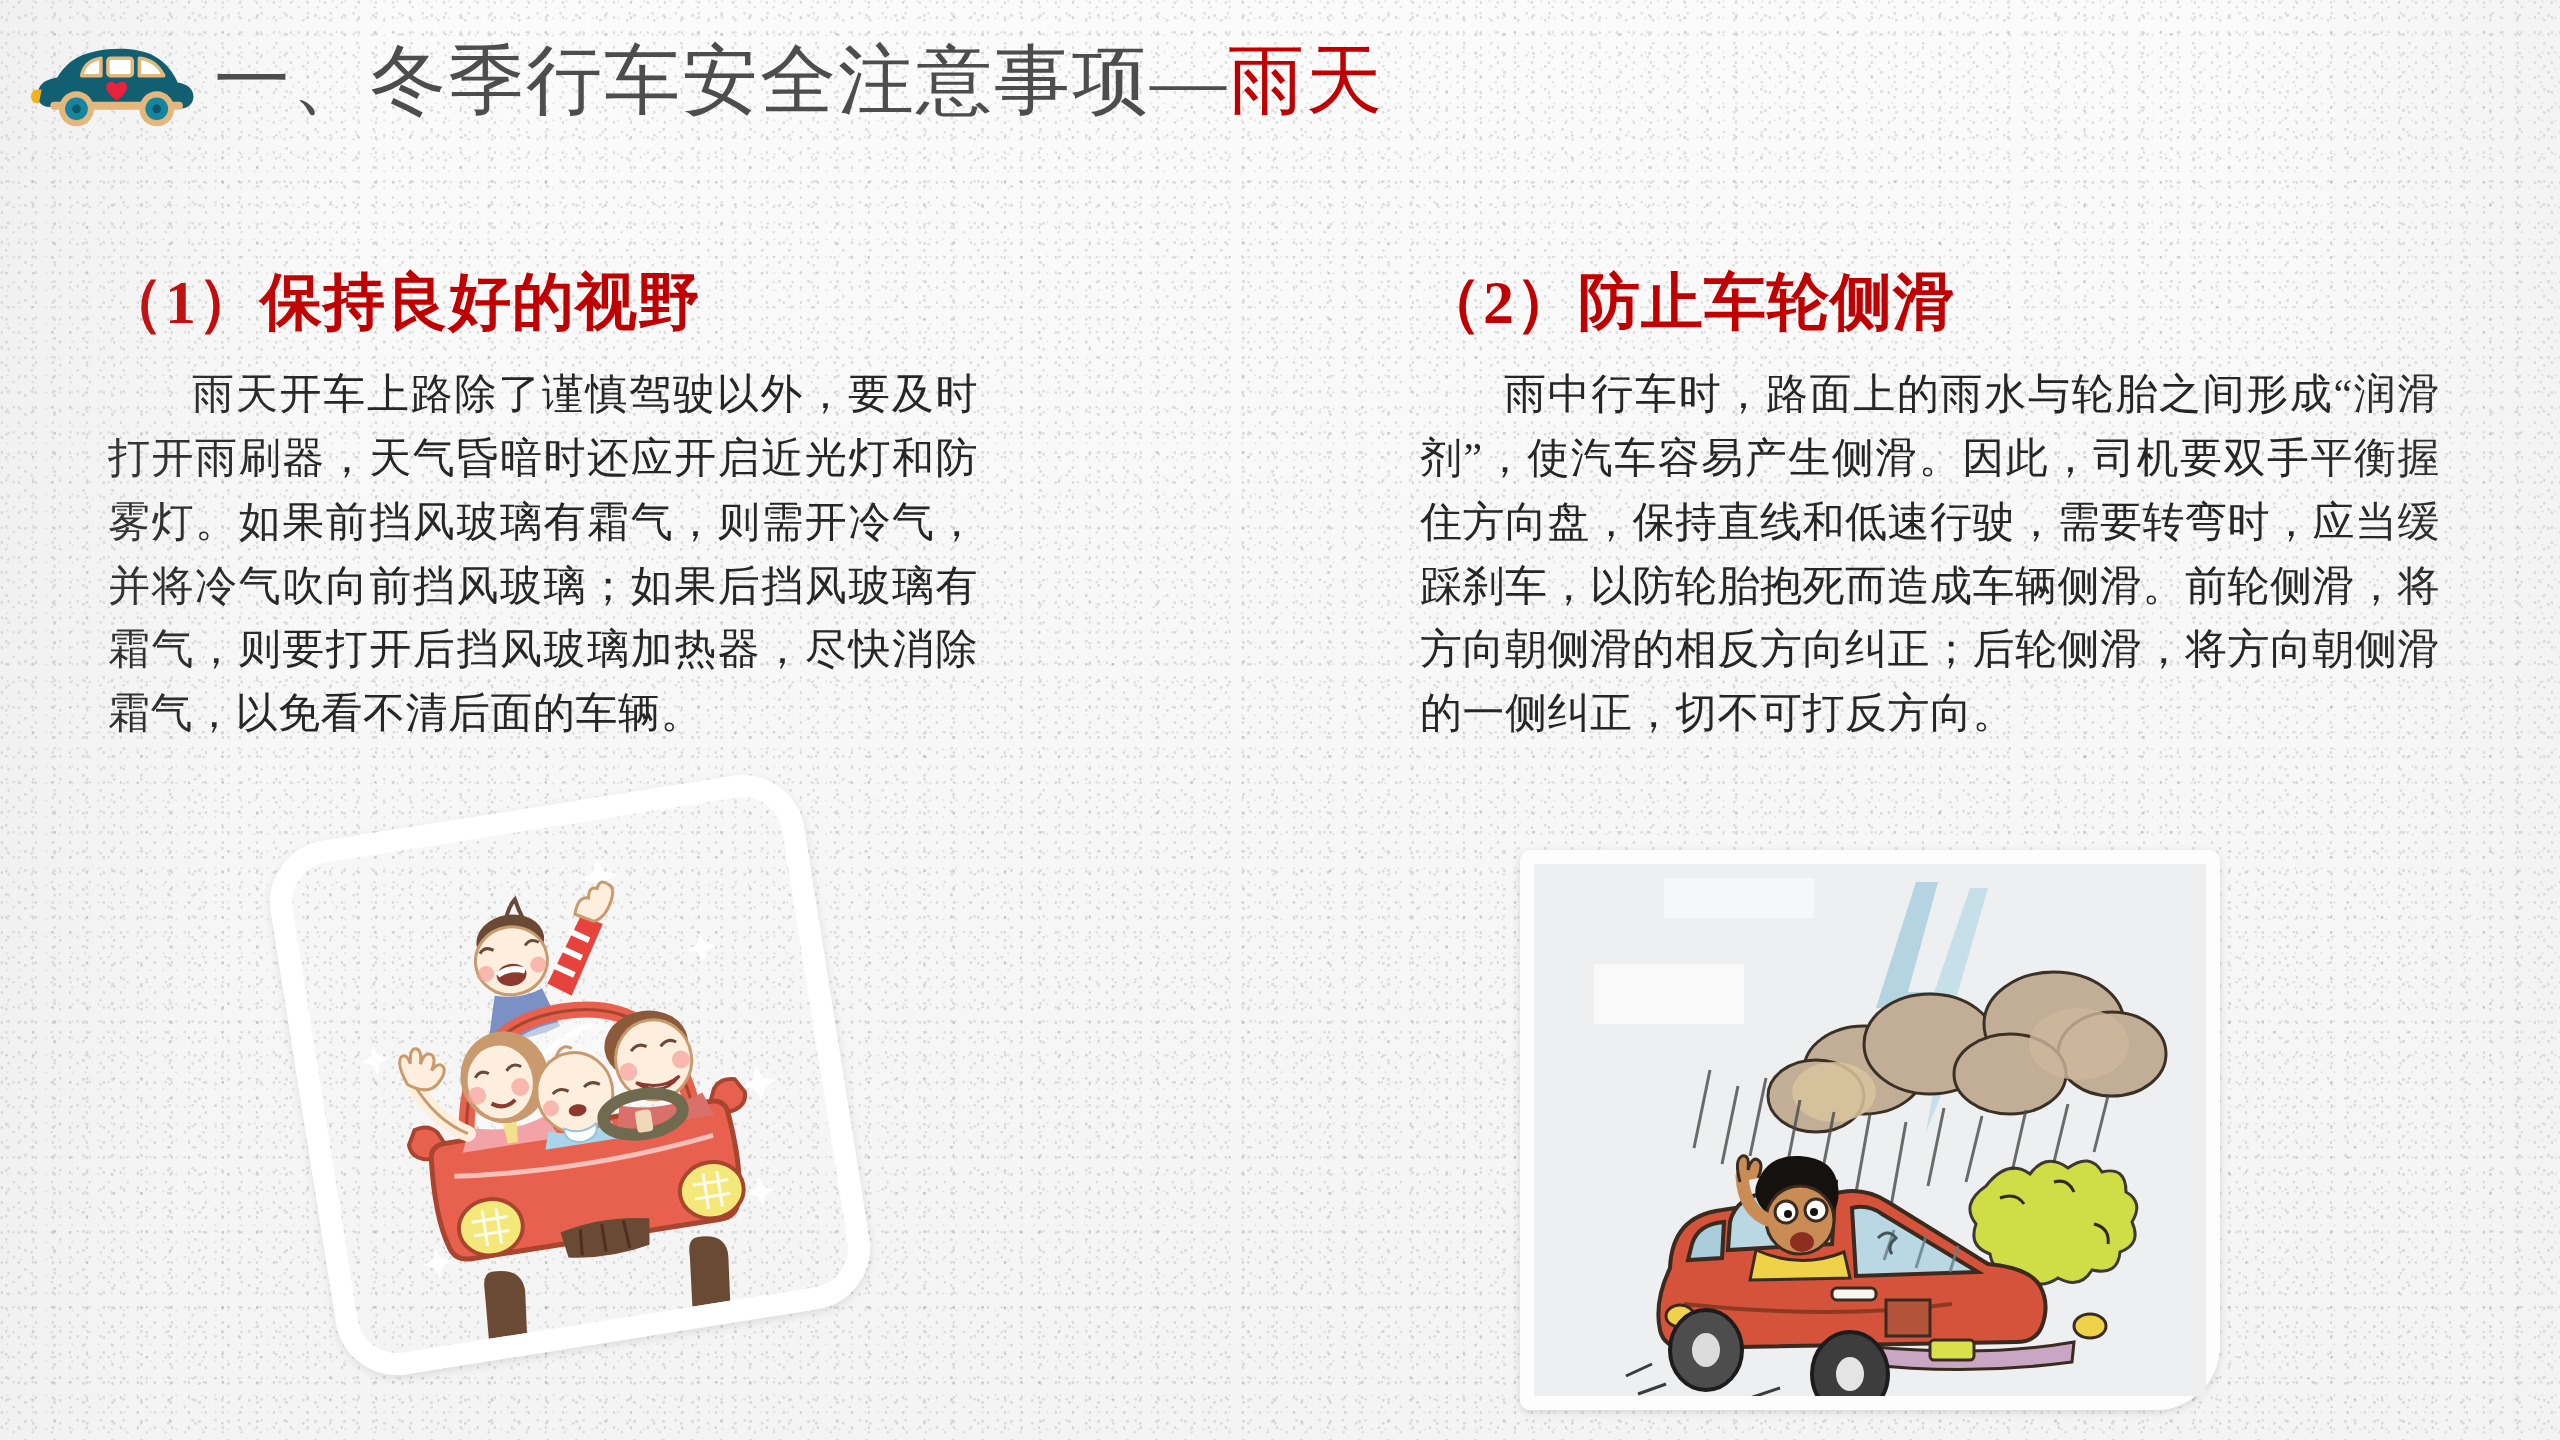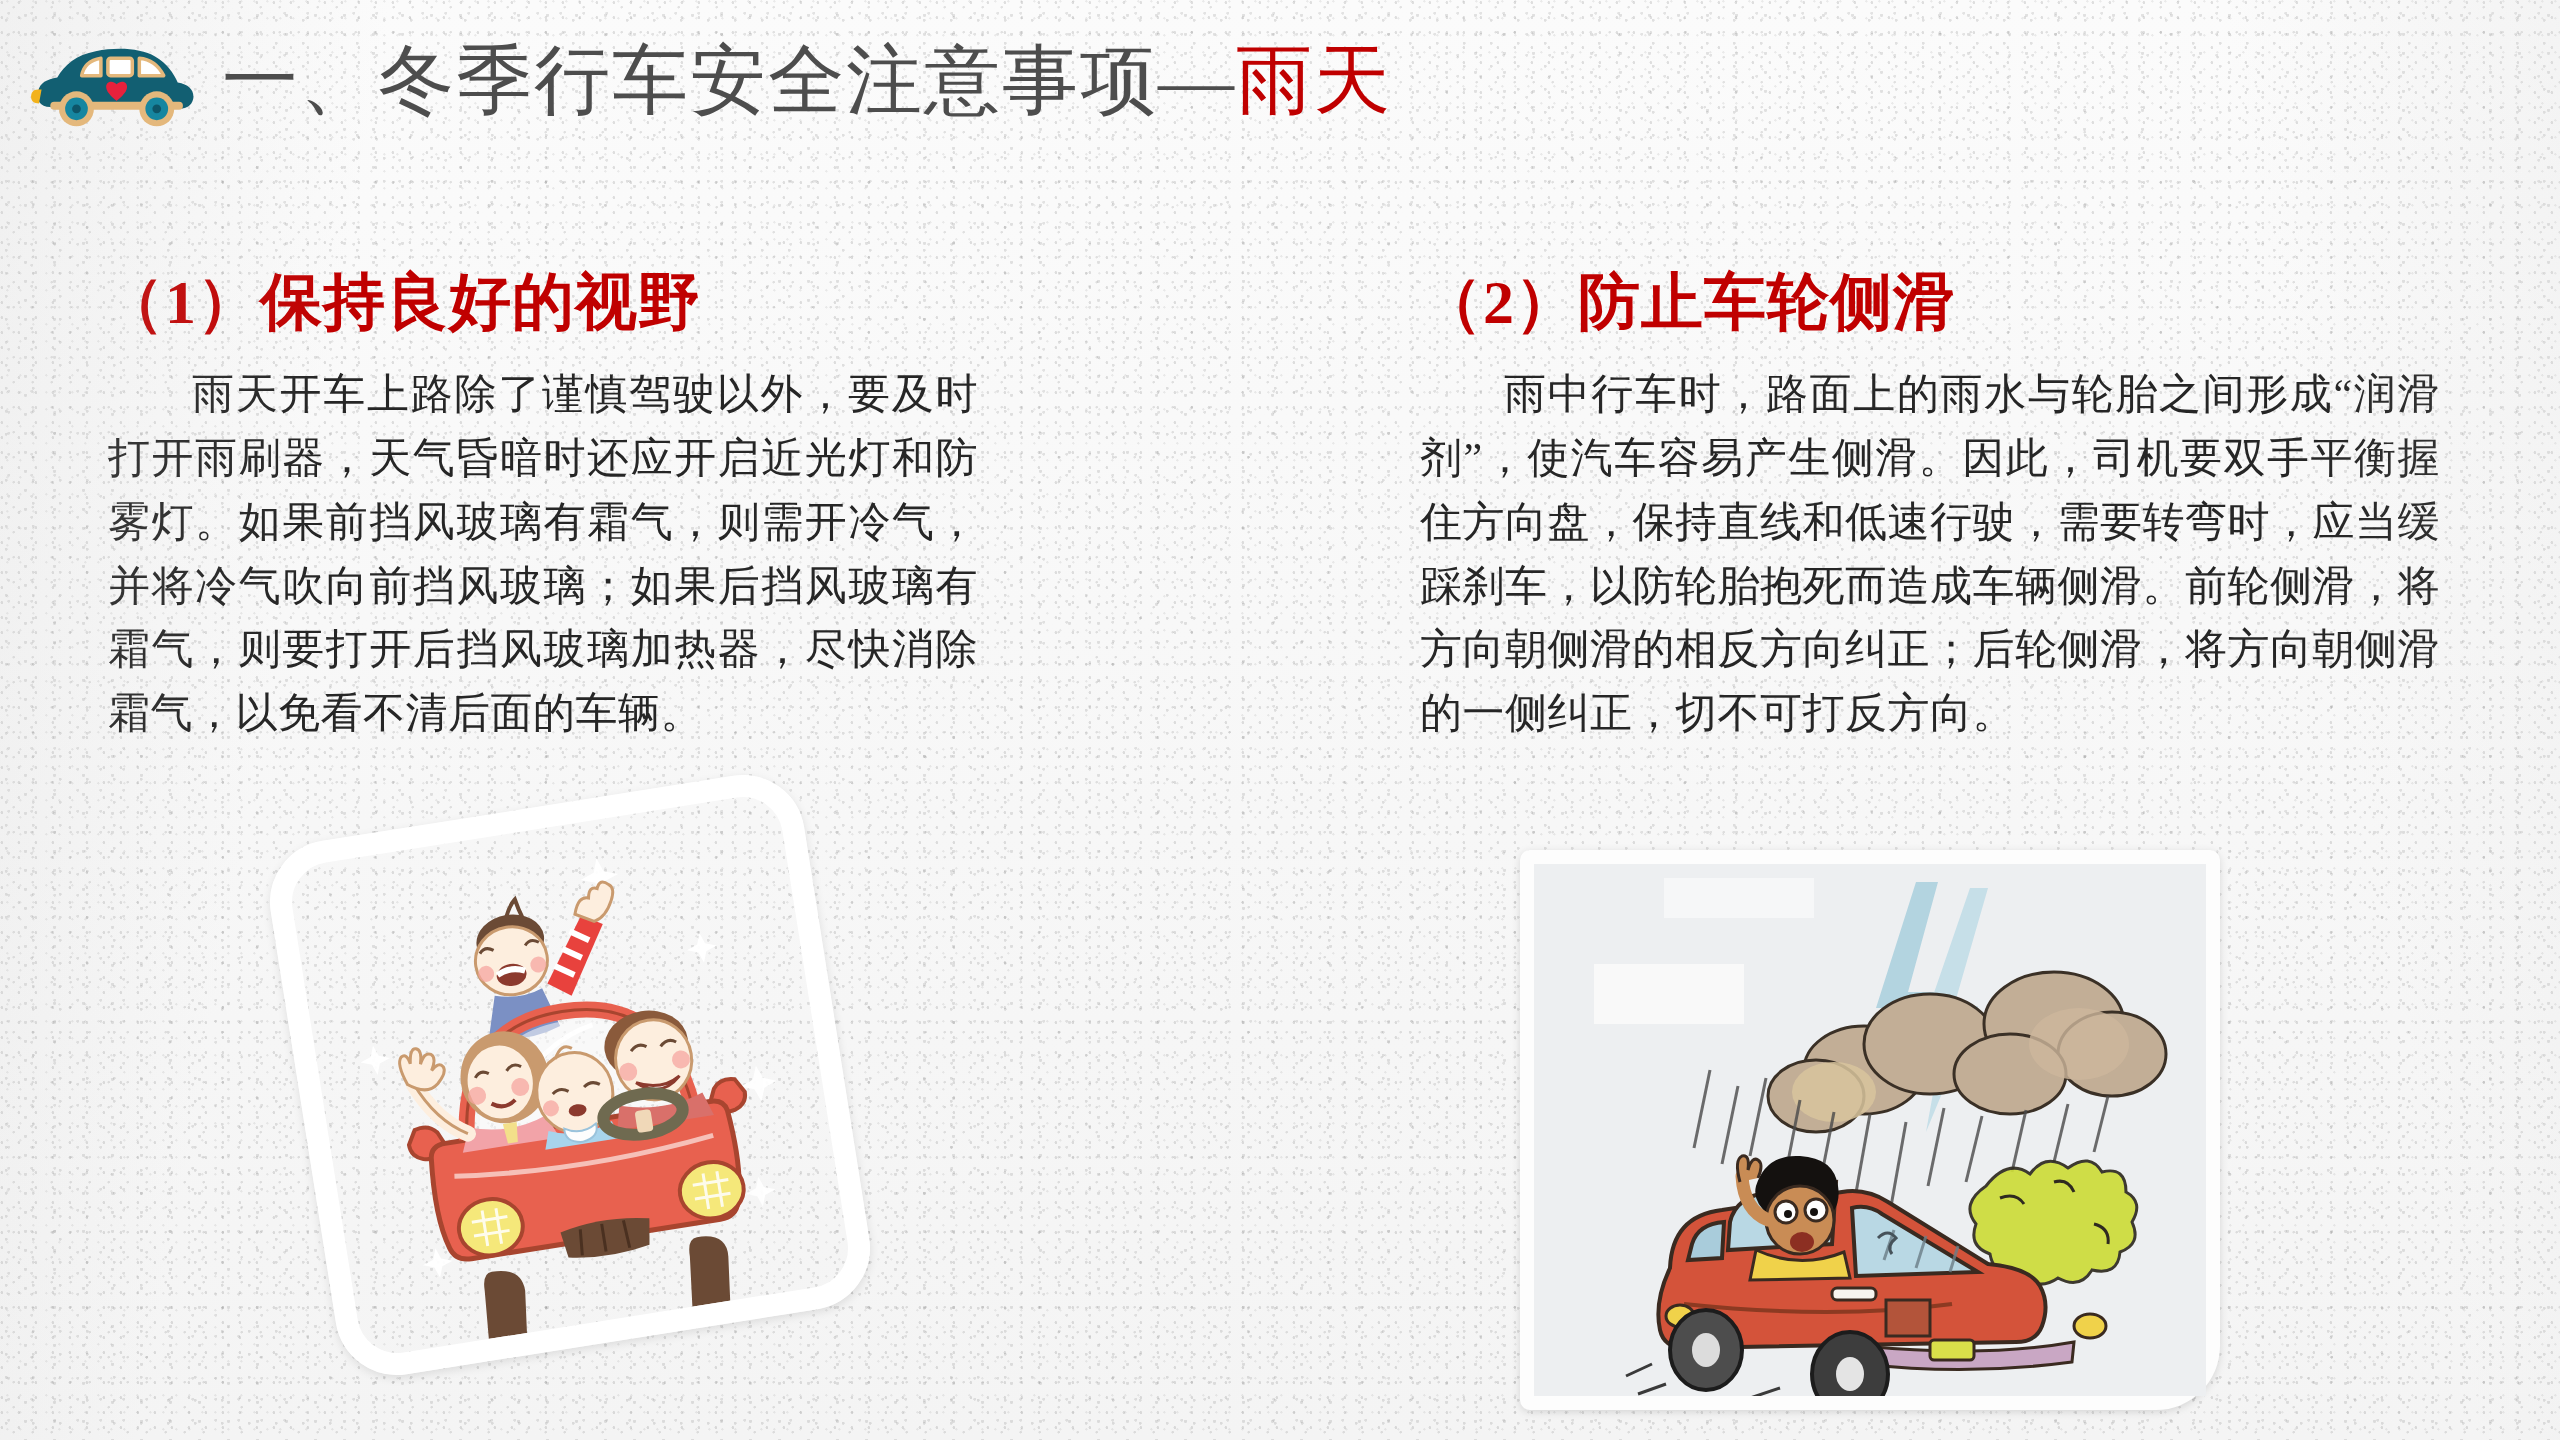--- a/index.html
+++ b/index.html
@@ -29,21 +29,21 @@
   
   #slide::after{
     content:"";position:absolute;inset:0;pointer-events:none;
     background:linear-gradient(100deg, rgba(200,200,200,.20) 0%, rgba(255,255,255,0) 14%),
                linear-gradient(260deg, rgba(205,205,205,.16) 0%, rgba(255,255,255,0) 12%);
   }
 
   
   #title-row{
     position:absolute;left:28px;top:32px;
-    display:flex;align-items:center;gap:22px;
+    display:flex;align-items:center;gap:14px;
     z-index:4;
   }
   #car-badge{width:172px;height:96px;flex:0 0 auto;display:block;}
   #title-text{
     font-family:"Liberation Serif","DejaVu Serif",serif;
     font-size:76px;line-height:1;white-space:nowrap;
     color:#4d4d4d;letter-spacing:2px;
   }
   #title-text .accent{color:#c00000;}
 

